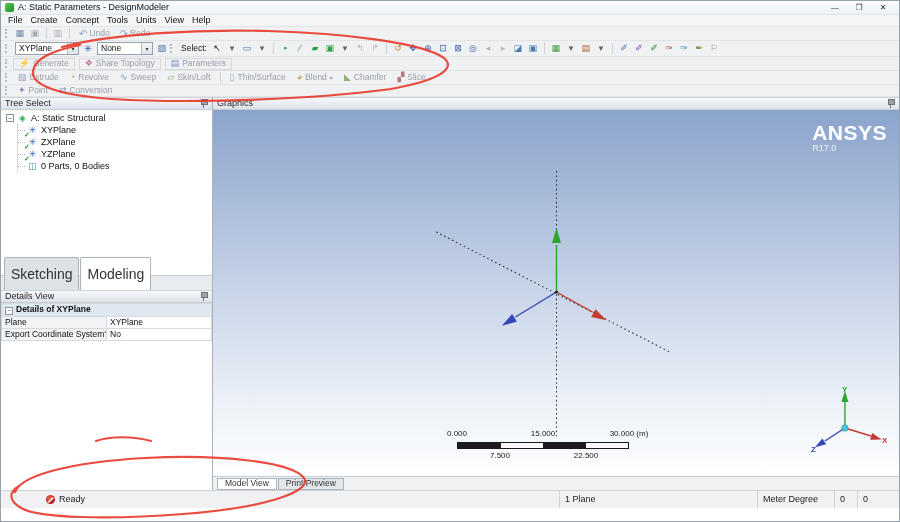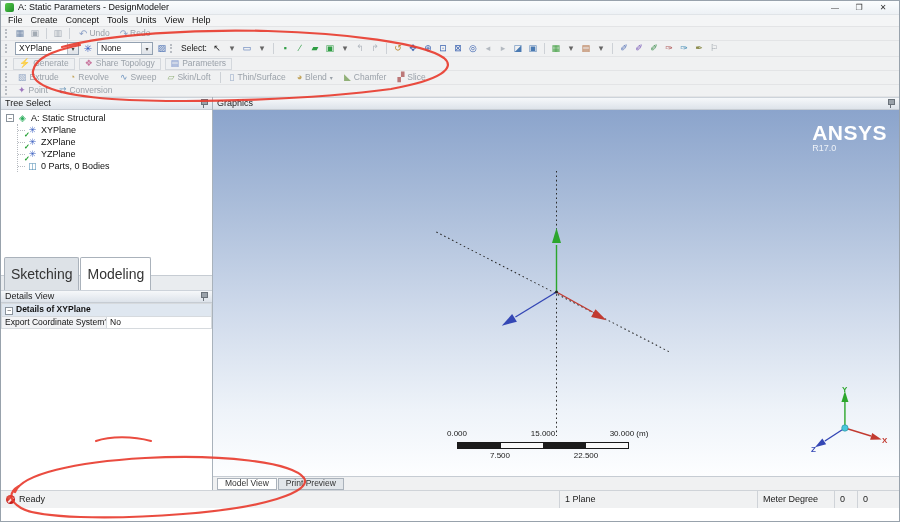--- a/index.html
+++ b/index.html
@@ -106,21 +106,21 @@
   .rlabel{position:absolute;transform:translateX(-50%);font-size:8px;color:#1a1a1a;white-space:nowrap;}
   .rl-top{top:320px;}
   .rl-bot{top:342px;}
 
   
   .view-tabs{height:14px;flex:0 0 auto;background:#f0f1f2;border-top:1px solid #c6ccd3;display:flex;align-items:center;padding-left:4px;gap:1px;}
   .view-tab{height:12px;padding:0 7px;font-size:8.5px;display:inline-flex;align-items:center;border:1px solid #aab2bb;background:#e2e6ea;color:#333;white-space:nowrap;}
   .view-tab.active{background:#fff;}
 
   
-  .statusbar{height:18px;flex:0 0 auto;background:#f0f1f2;border-top:1px solid #cfd3d8;display:flex;align-items:center;font-size:9px;color:#222;}
+  .statusbar{height:18px;flex:0 0 auto;background:#f0f1f2;border-top:1px solid #cfd3d8;display:flex;align-items:center;font-size:9px;color:#222;padding-left:40px;}
   .sb-seg{height:100%;display:flex;align-items:center;padding:0 5px;white-space:nowrap;}
   .sb-seg + .sb-seg{border-left:1px solid #cfd3d8;}
   .sb-ready{flex:1 1 auto;}
   .sb-sel{width:198px;flex:0 0 auto;}
   .sb-units{width:77px;flex:0 0 auto;}
   .sb-c1{width:23px;flex:0 0 auto;}
   .sb-c2{width:42px;flex:0 0 auto;}
   .ready-icon{position:relative;width:9px;height:9px;border-radius:50%;background:radial-gradient(circle at 35% 30%,#e85a4a,var(--ready-status) 70%);margin-right:4px;flex:0 0 auto;}
   .ready-icon::after{content:"";position:absolute;left:1px;top:4px;width:7px;height:1.5px;background:rgba(255,255,255,.85);transform:rotate(-45deg);}
   .bottom-gap{height:13px;flex:0 0 auto;background:#ffffff;}
@@ -395,20 +395,24 @@
       </div>
       <div class="details-body">
         <table class="details-table">
           <tbody>
             <tr>
               <td class="group" colspan="2"><i class="gexp">−</i><span>Details of XYPlane</span></td>
             </tr>
           </tbody>
           <tbody>
 
+              <tr>
+                <td class="lbl">Plane</td>
+                <td class="val">XYPlane</td>
+              </tr>
 
 
               <tr>
                 <td class="lbl">Export Coordinate System?</td>
                 <td class="val">No</td>
               </tr>
 
           </tbody>
         </table>
       </div>

